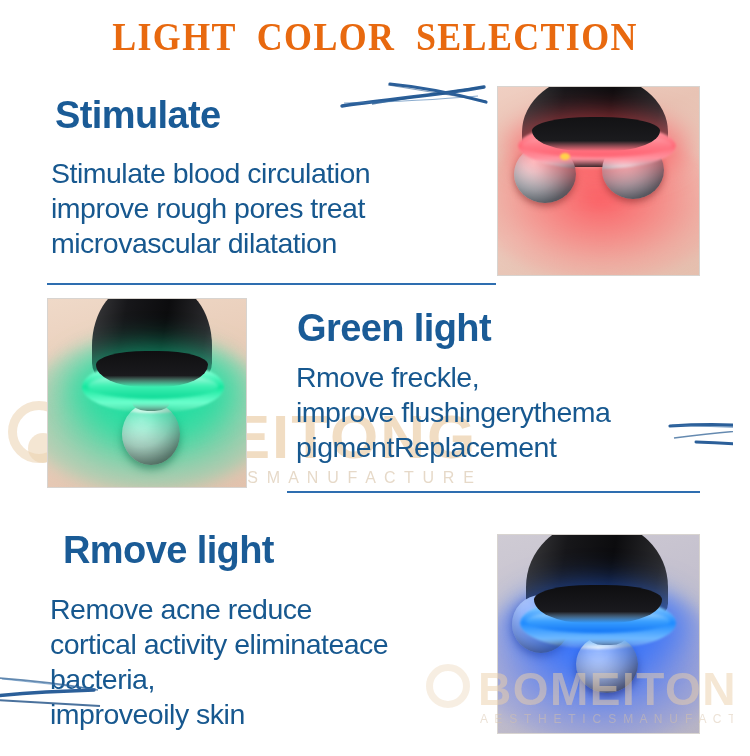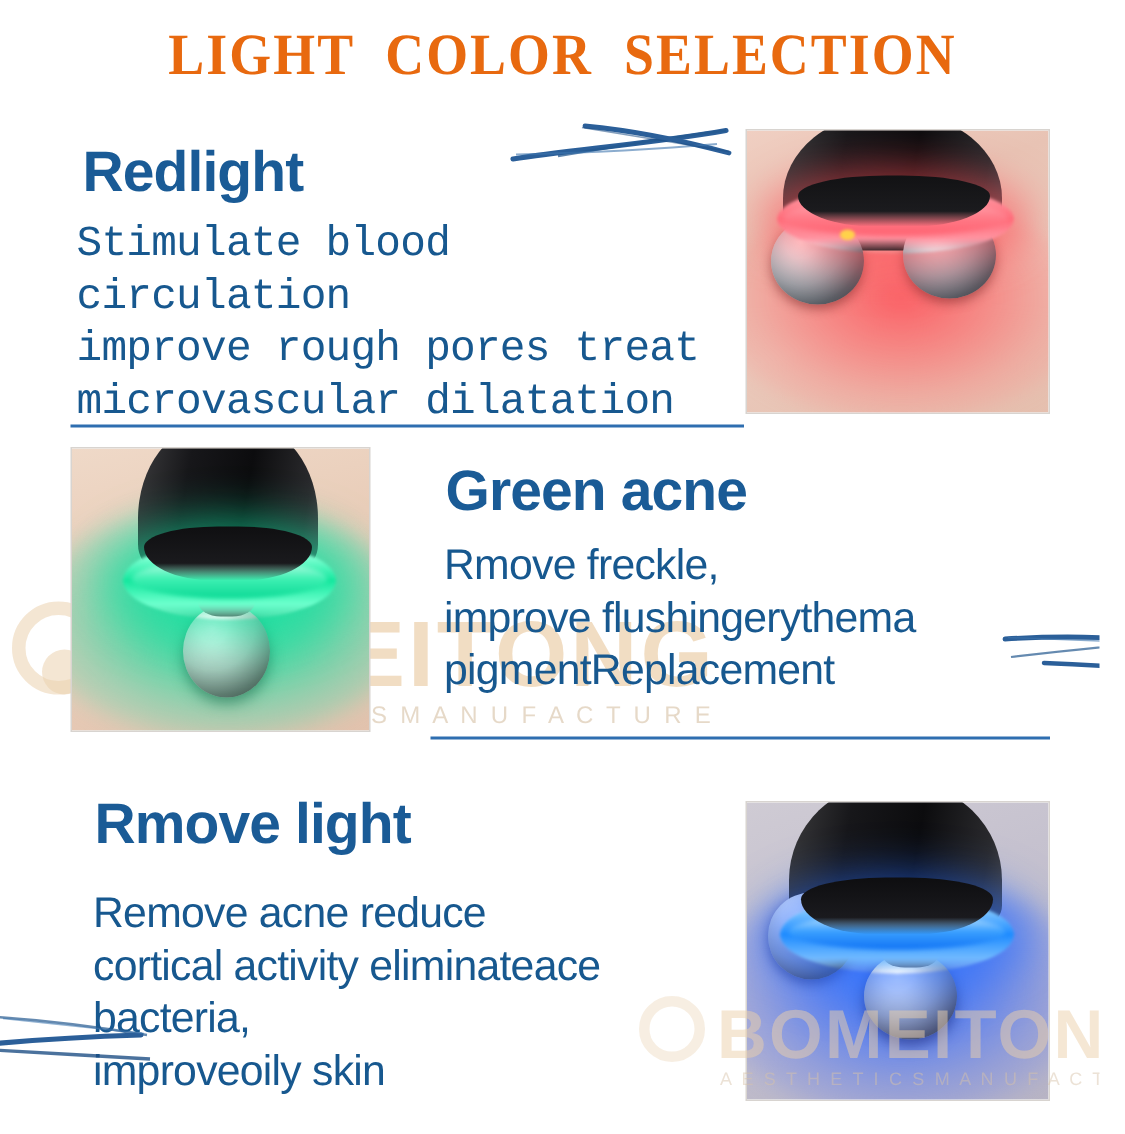--- a/index.html
+++ b/index.html
@@ -138,23 +138,23 @@
 
   <div class="watermark" style="left:0; top:395px; width:750px; height:110px; opacity:1;">
     <div class="wm-ring" style="left:8px; top:6px; width:62px; height:62px; border:9px solid rgba(235,210,175,0.55);"></div>
     <div class="wm-ring" style="left:28px; top:38px; width:30px; height:30px; background:rgba(235,210,175,0.55);"></div>
     <div class="wm-word" style="left:78px; top:6px; font-size:62px; letter-spacing:2px; color:rgba(233,200,158,0.62);">BOMEITONG</div>
     <div class="wm-sub" style="left:80px; top:74px; font-size:16px; letter-spacing:2.2px; color:rgba(210,185,155,0.55);">A E S T H E T I C S   M A N U F A C T U R E</div>
   </div>
 
   <div>
 
-    <div class="heading" style="left:55px; top:94px;">Redlight</div>
-
-    <div class="body-text" style="left:51px; top:145px; width:420px;font-family:Liberation Mono, monospace;">Stimulate blood circulation
+    <div class="heading" style="left:55px; top:94px;">Stimulate</div>
+
+    <div class="body-text" style="left:51px; top:156px; width:420px;">Stimulate blood circulation
 improve  rough pores treat
 microvascular dilatation</div>
 
     <svg class="scribble" style="left:338px; top:78px;" width="150" height="40" viewBox="0 0 150 40">
       <path d="M4 28 C40 22, 95 18, 146 9" stroke="#2b5f99" stroke-width="3.4" fill="none" stroke-linecap="round"></path>
       <path d="M146 9 C120 12, 70 20, 34 26" stroke="#24588f" stroke-width="1.6" fill="none" opacity="0.75"></path>
       <path d="M52 6 C84 9, 118 16, 148 24" stroke="#2b5f99" stroke-width="3.2" fill="none" stroke-linecap="round"></path>
       <path d="M6 25 C48 24, 96 22, 140 18" stroke="#3d74ad" stroke-width="1.2" fill="none" opacity="0.6"></path>
       <path d="M50 7 L148 23" stroke="#1e4f85" stroke-width="1.1" fill="none" opacity="0.55"></path>
     </svg>
@@ -220,41 +220,41 @@
                   filter:blur(1.2px);"></div>
       <div class="led-ring" style="left:40px; top:74px; width:130px; height:26px;
                   background:linear-gradient(180deg,#c8ffec 0%, #3df0b2 50%, #0dd996 100%);
                   border-radius:50%; filter:blur(1.5px);"></div>
 
       <div style="position:absolute; left:48px; top:52px; width:112px; height:36px;
                   background:linear-gradient(180deg,#0f0f11 0%, #1a1a1d 68%, rgba(26,26,29,0) 100%);
                   border-radius:44% 44% 42% 42% / 38% 38% 62% 62%;"></div>
     </div>
 
-    <div class="heading" style="left:297px; top:307px;">Green acne</div>
+    <div class="heading" style="left:297px; top:307px;">Green light</div>
 
     <div class="body-text" style="left:296px; top:360px; width:400px;">Rmove freckle,
 improve flushingerythema
 pigmentReplacement</div>
 
     <svg class="scribble" style="left:668px; top:412px;" width="120" height="42" viewBox="0 0 120 42">
       <path d="M2 14 C34 12, 70 12, 108 16" stroke="#2b5f99" stroke-width="3.2" fill="none" stroke-linecap="round"></path>
       <path d="M108 16 C76 18, 40 22, 6 26" stroke="#24588f" stroke-width="1.5" fill="none" opacity="0.7"></path>
       <path d="M28 30 C58 31, 88 33, 116 36" stroke="#2b5f99" stroke-width="3" fill="none" stroke-linecap="round"></path>
       <path d="M4 13 L106 17" stroke="#3d74ad" stroke-width="1" fill="none" opacity="0.6"></path>
     </svg>
 
     <div class="divider" style="left:287px; top:491px; width:413px;"></div>
   </div>
 
   <div>
 
     <div class="heading" style="left:63px; top:529px;">Rmove light</div>
 
-    <div class="body-text" style="left:62px; top:592px; width:420px;">Remove acne reduce
+    <div class="body-text" style="left:50px; top:592px; width:420px;">Remove acne reduce
 cortical activity eliminateace
 bacteria,
 improveoily skin</div>
 
     <svg class="scribble" style="left:-6px; top:660px;" width="110" height="52" viewBox="0 0 110 52">
       <path d="M4 18 C34 20, 68 24, 104 30" stroke="#24588f" stroke-width="1.6" fill="none" opacity="0.7"></path>
       <path d="M0 36 C32 33, 66 31, 100 30" stroke="#2b5f99" stroke-width="3.4" fill="none" stroke-linecap="round"></path>
       <path d="M2 40 C36 42, 72 44, 106 46" stroke="#1e4f85" stroke-width="2.2" fill="none" opacity="0.8"></path>
       <path d="M8 19 L102 29" stroke="#3d74ad" stroke-width="1" fill="none" opacity="0.55"></path>
     </svg>

